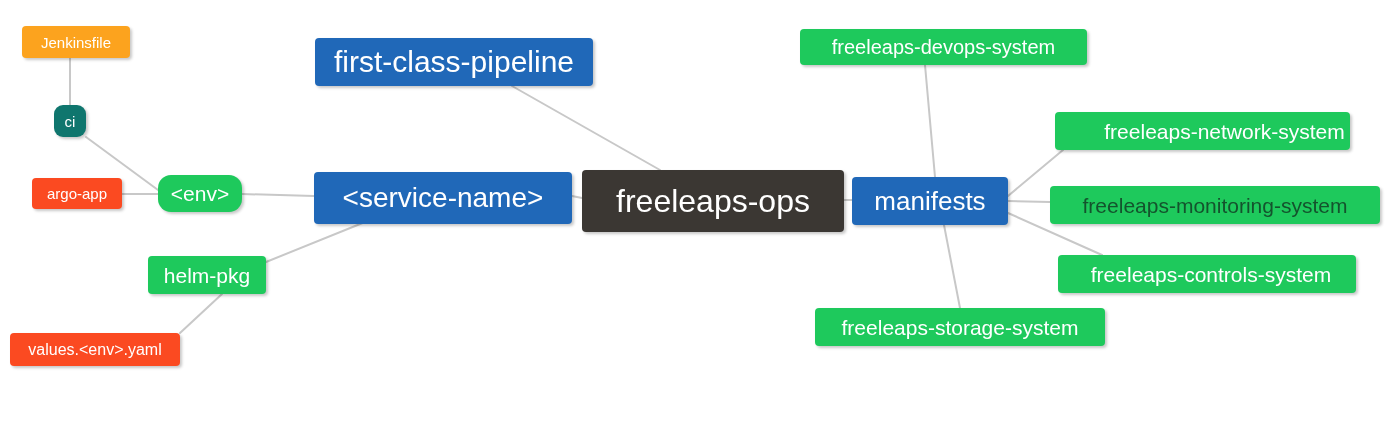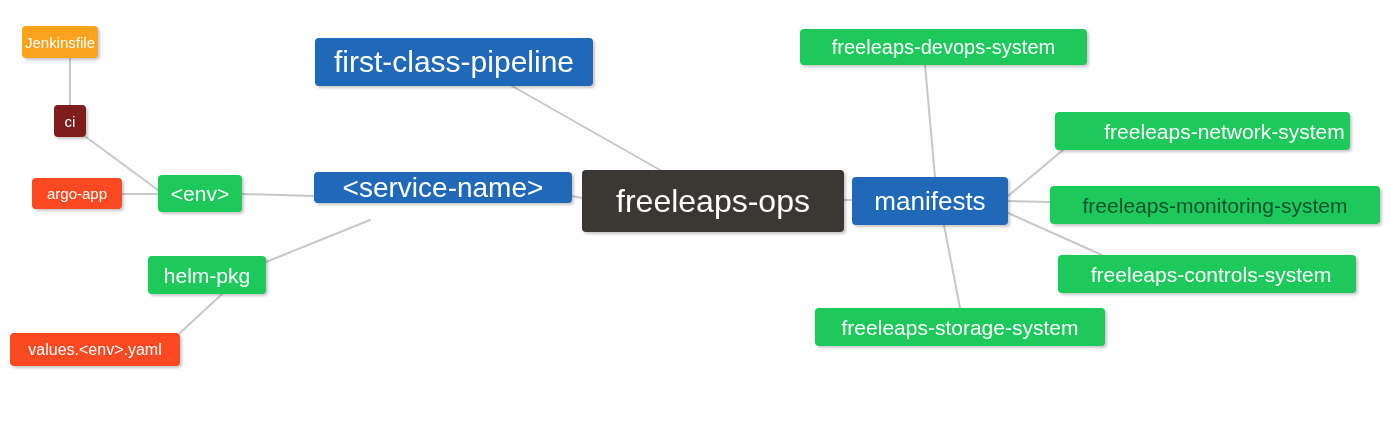--- a/index.html
+++ b/index.html
@@ -60,42 +60,42 @@
       <line x1="512" y1="86" x2="660" y2="170" stroke="#c8c8c8" stroke-width="2" stroke-linecap="round"></line>
       <line x1="572" y1="196" x2="582" y2="198" stroke="#c8c8c8" stroke-width="2" stroke-linecap="round"></line>
       <line x1="844" y1="200" x2="852" y2="200" stroke="#c8c8c8" stroke-width="2" stroke-linecap="round"></line>
       <line x1="935" y1="177" x2="925" y2="65" stroke="#c8c8c8" stroke-width="2" stroke-linecap="round"></line>
       <line x1="1008" y1="196" x2="1063" y2="150" stroke="#c8c8c8" stroke-width="2" stroke-linecap="round"></line>
       <line x1="1008" y1="201" x2="1050" y2="202" stroke="#c8c8c8" stroke-width="2" stroke-linecap="round"></line>
       <line x1="1008" y1="213" x2="1102" y2="255" stroke="#c8c8c8" stroke-width="2" stroke-linecap="round"></line>
       <line x1="944" y1="225" x2="960" y2="308" stroke="#c8c8c8" stroke-width="2" stroke-linecap="round"></line>
     </svg>
   <div id="node-layer">
-      <div class="node" style="left: 22px; top: 26px; width: 76px; height: 32px; background: rgb(252, 163, 30); font-size: 15px; color: rgb(255, 255, 255);">
+      <div class="node" style="left: 22px; top: 26px; width: 108px; height: 32px; background: rgb(252, 163, 30); font-size: 15px; color: rgb(255, 255, 255);">
         <span class="node-label">Jenkinsfile</span>
       </div>
-      <div class="node" style="left: 54px; top: 105px; width: 32px; height: 32px; background: #7f1d1d; font-size: 15px; color: rgb(255, 255, 255);">
+      <div class="node" style="left: 54px; top: 105px; width: 32px; height: 32px; background: #0f766e; font-size: 15px; color: rgb(255, 255, 255); border-radius: 9px;">
         <span class="node-label">ci</span>
       </div>
       <div class="node" style="left: 32px; top: 178px; width: 90px; height: 31px; background: rgb(251, 74, 33); font-size: 15px; color: rgb(255, 255, 255);">
         <span class="node-label">argo-app</span>
       </div>
-      <div class="node" style="left: 158px; top: 175px; width: 84px; height: 37px; background: rgb(30, 201, 92); font-size: 21px; color: rgb(255, 255, 255);">
+      <div class="node" style="left: 158px; top: 175px; width: 84px; height: 37px; background: rgb(30, 201, 92); font-size: 21px; color: rgb(255, 255, 255); border-radius: 13px;">
         <span class="node-label">&lt;env&gt;</span>
       </div>
       <div class="node" style="left: 148px; top: 256px; width: 118px; height: 38px; background: rgb(30, 201, 92); font-size: 21px; color: rgb(255, 255, 255);">
         <span class="node-label">helm-pkg</span>
       </div>
       <div class="node" style="left: 10px; top: 333px; width: 170px; height: 33px; background: rgb(251, 74, 33); font-size: 16px; color: rgb(255, 255, 255);">
         <span class="node-label">values.&lt;env&gt;.yaml</span>
       </div>
       <div class="node" style="left: 315px; top: 38px; width: 278px; height: 48px; background: rgb(32, 104, 184); font-size: 30px; color: rgb(255, 255, 255);">
         <span class="node-label">first-class-pipeline</span>
       </div>
-      <div class="node" style="left: 314px; top: 172px; width: 258px; height: 31px; background: rgb(32, 104, 184); font-size: 28px; color: rgb(255, 255, 255);">
+      <div class="node" style="left: 314px; top: 172px; width: 258px; height: 52px; background: rgb(32, 104, 184); font-size: 28px; color: rgb(255, 255, 255);">
         <span class="node-label">&lt;service-name&gt;</span>
       </div>
       <div class="node" style="left: 582px; top: 170px; width: 262px; height: 62px; background: rgb(59, 55, 51); font-size: 32px; color: rgb(255, 255, 255);">
         <span class="node-label">freeleaps-ops</span>
       </div>
       <div class="node" style="left: 852px; top: 177px; width: 156px; height: 48px; background: rgb(32, 104, 184); font-size: 26px; color: rgb(255, 255, 255);">
         <span class="node-label">manifests</span>
       </div>
       <div class="node" style="left: 800px; top: 29px; width: 287px; height: 36px; background: rgb(30, 201, 92); font-size: 20px; color: rgb(255, 255, 255);">
         <span class="node-label">freeleaps-devops-system</span>

